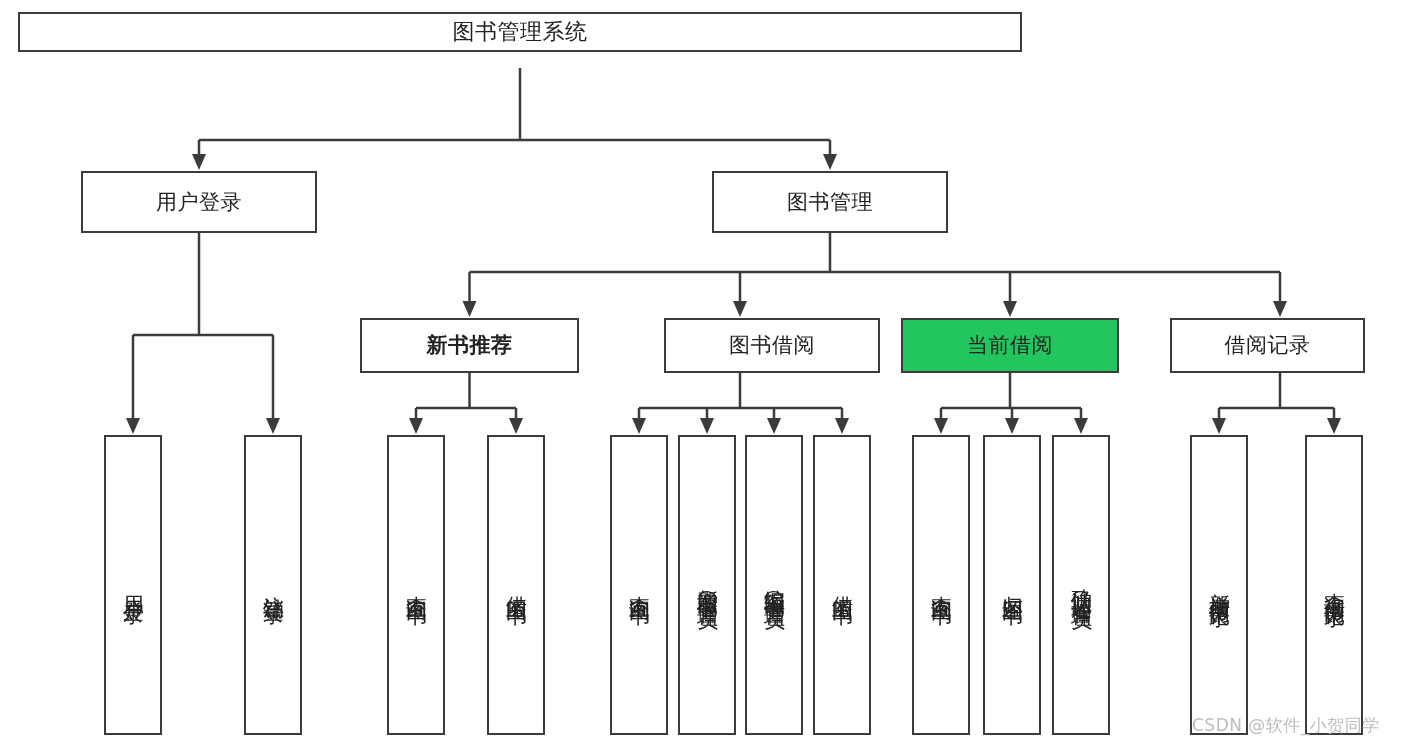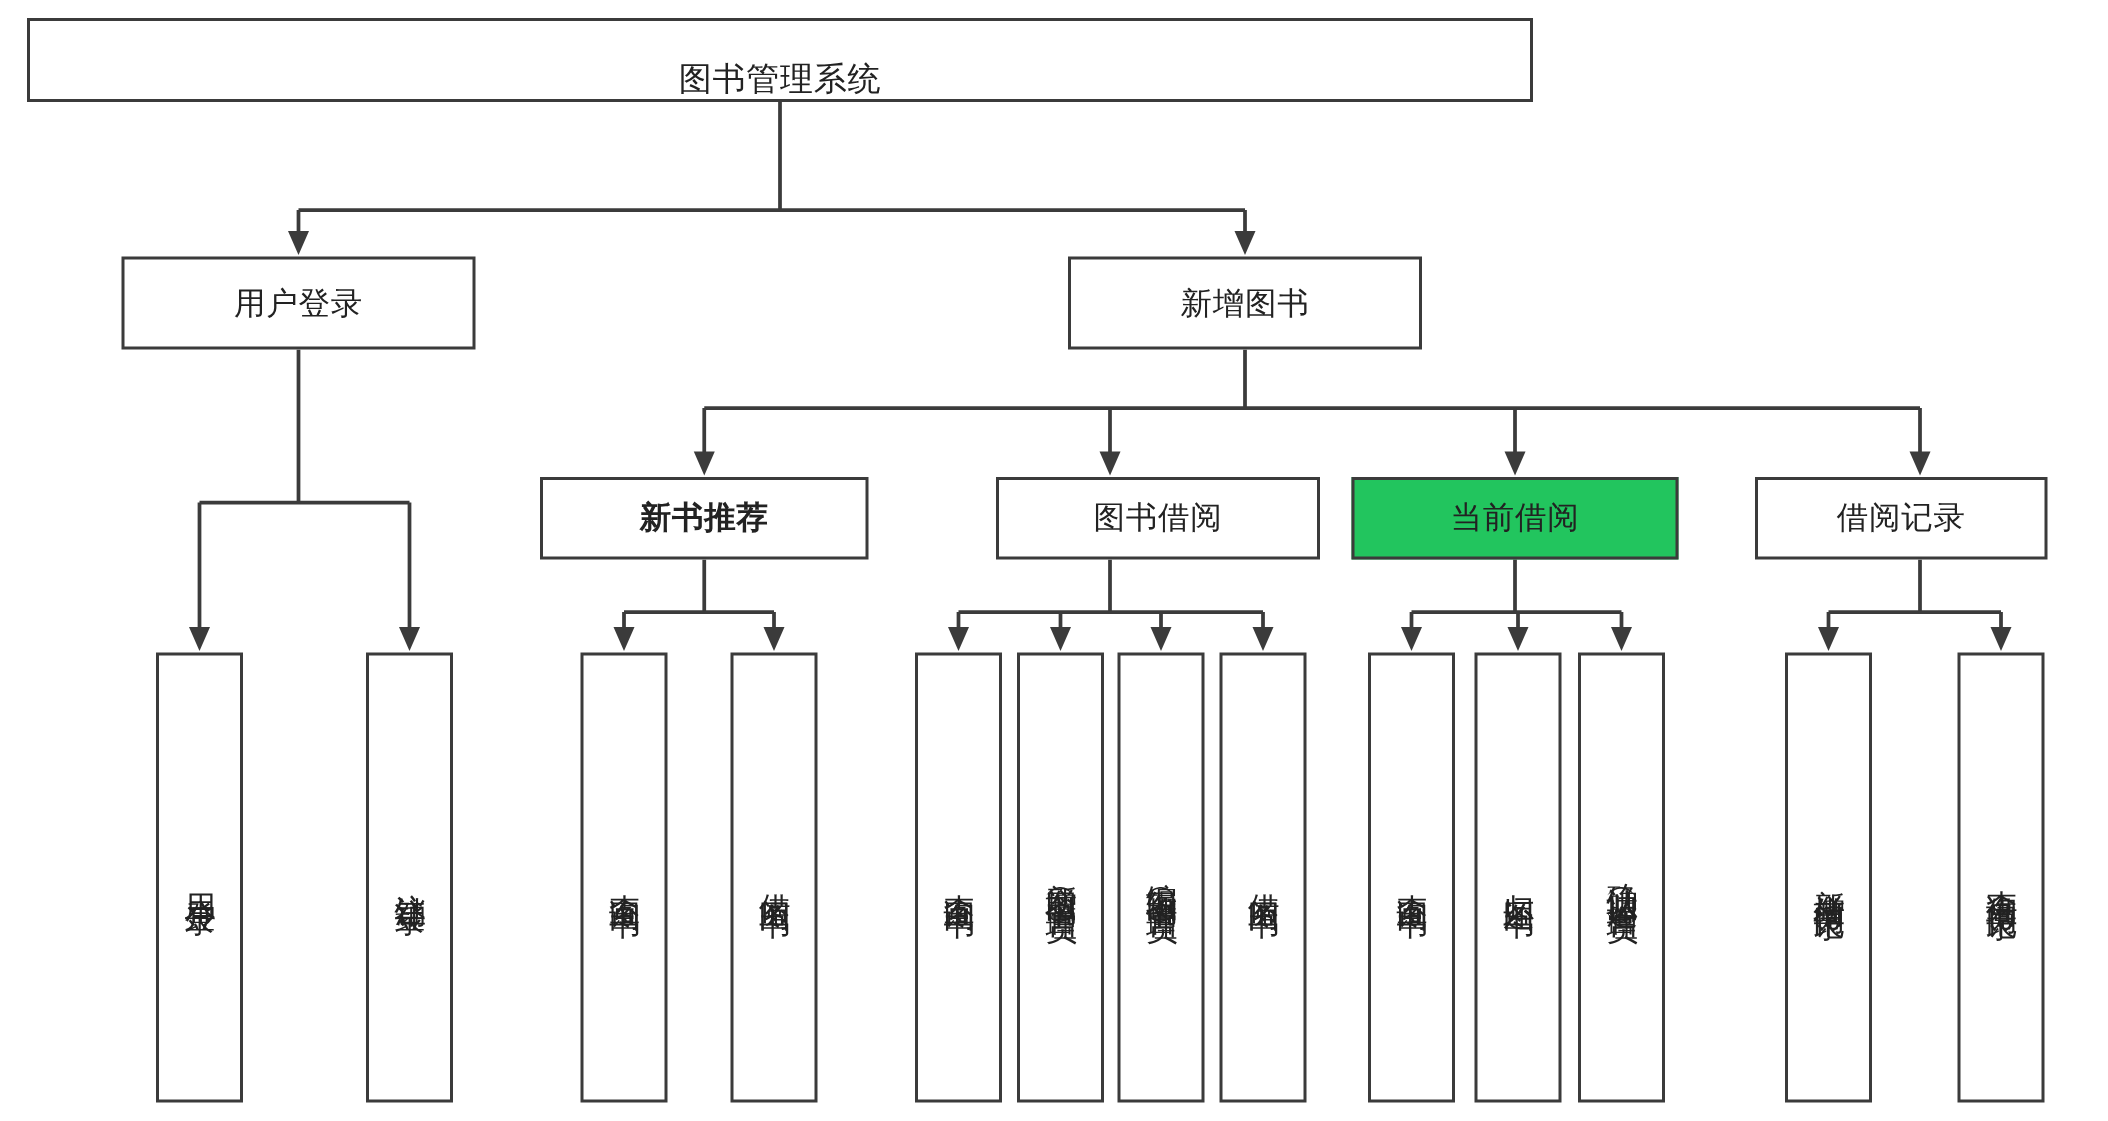--- a/index.html
+++ b/index.html
@@ -130,28 +130,28 @@
       <g>
         <line x1="1280" y1="373" x2="1280" y2="408" stroke="#3b3b3b" stroke-width="2.5"></line>
         <line x1="1219" y1="408" x2="1334" y2="408" stroke="#3b3b3b" stroke-width="2.5"></line>
         <line x1="1219" y1="408" x2="1219" y2="424" stroke="#3b3b3b" stroke-width="2.5"></line>
         <path d="M1212,418 L1226,418 L1219,434 Z" fill="#3b3b3b"></path>
         <line x1="1334" y1="408" x2="1334" y2="424" stroke="#3b3b3b" stroke-width="2.5"></line>
         <path d="M1327,418 L1341,418 L1334,434 Z" fill="#3b3b3b"></path>
       </g>
     </svg>
   <div id="nodes">
-      <div class="node horizontal root" style="left: 18px; top: 12px; width: 1004px; height: 56px; border-color: rgb(59, 59, 59); background: rgb(255, 255, 255); align-items: flex-end;">
+      <div class="node horizontal root" style="left: 18px; top: 12px; width: 1004px; height: 40px; border-color: rgb(59, 59, 59); background: rgb(255, 255, 255);">
         <span class="label" style="color: rgb(34, 34, 34);">图书管理系统</span>
       </div>
       <div class="node horizontal" style="left: 81px; top: 171px; width: 236px; height: 62px; border-color: rgb(59, 59, 59); background: rgb(255, 255, 255);">
         <span class="label" style="color: rgb(34, 34, 34);">用户登录</span>
       </div>
       <div class="node horizontal" style="left: 712px; top: 171px; width: 236px; height: 62px; border-color: rgb(59, 59, 59); background: rgb(255, 255, 255);">
-        <span class="label" style="color: rgb(34, 34, 34);">新增图书</span>
+        <span class="label" style="color: rgb(34, 34, 34);">图书管理</span>
       </div>
       <div class="node horizontal" style="left: 360px; top: 318px; width: 219px; height: 55px; border-color: rgb(59, 59, 59); background: rgb(255, 255, 255);">
         <span class="label" style="color: rgb(34, 34, 34); font-weight: bold;">新书推荐</span>
       </div>
       <div class="node horizontal" style="left: 632px; top: 318px; width: 216px; height: 55px; border-color: rgb(59, 59, 59); background: rgb(255, 255, 255); margin-left: 32px;">
         <span class="label" style="color: rgb(34, 34, 34);">图书借阅</span>
       </div>
       <div class="node horizontal" style="left: 901px; top: 318px; width: 218px; height: 55px; border-color: rgb(59, 59, 59); background: #22c55e;">
         <span class="label" style="color: rgb(34, 34, 34);">当前借阅</span>
       </div>
@@ -191,13 +191,14 @@
       <div class="node vertical" style="left: 1052px; top: 435px; width: 58px; height: 300px; border-color: rgb(59, 59, 59); background: rgb(255, 255, 255);">
         <span class="label" style="color: rgb(34, 34, 34);">确认归还（管理员）</span>
       </div>
       <div class="node vertical" style="left: 1190px; top: 435px; width: 58px; height: 300px; border-color: rgb(59, 59, 59); background: rgb(255, 255, 255);">
         <span class="label" style="color: rgb(34, 34, 34);">新增借阅记录</span>
       </div>
       <div class="node vertical" style="left: 1305px; top: 435px; width: 58px; height: 300px; border-color: rgb(59, 59, 59); background: rgb(255, 255, 255);">
         <span class="label" style="color: rgb(34, 34, 34);">查询借阅记录</span>
       </div>
     </div>
+  <div class="watermark" style="left: 1192px; top: 714px; color: rgb(189, 189, 189);">CSDN @软件_小贺同学</div>
 </div>
 
 </body></html>

